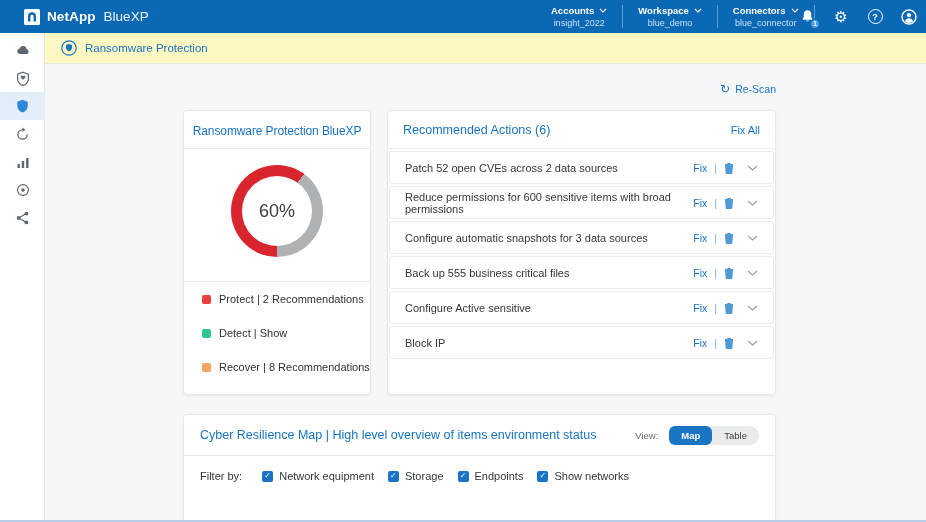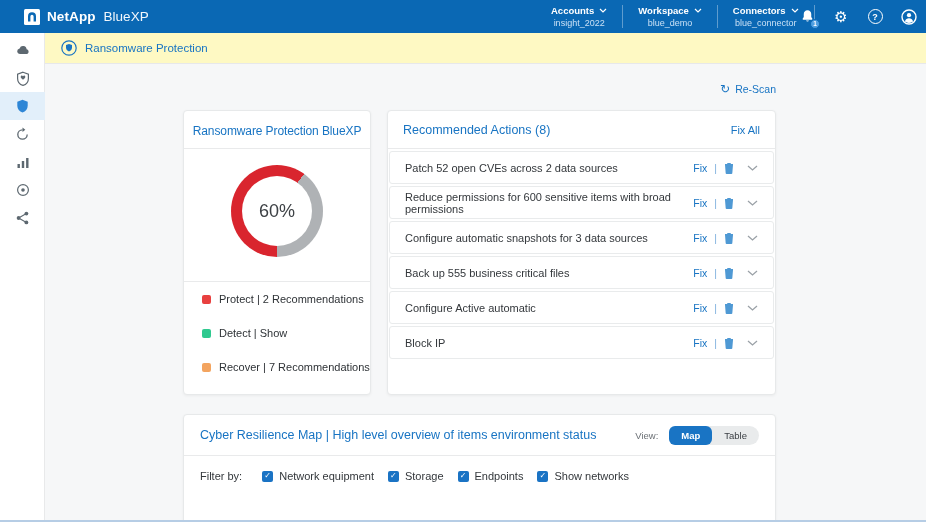--- a/index.html
+++ b/index.html
@@ -235,28 +235,28 @@
           <span class="legend-text">Protect | 2 Recommendations</span>
         </div>
 
         <div class="legend-item">
           <span class="swatch" style="background: rgb(47, 201, 143);"></span>
           <span class="legend-text">Detect | Show</span>
         </div>
 
         <div class="legend-item">
           <span class="swatch" style="background: rgb(243, 164, 95);"></span>
-          <span class="legend-text">Recover | 7 Recommendations</span>
+          <span class="legend-text">Recover | 8 Recommendations</span>
         </div>
       </div>
   </section>
 
   <section class="card actions-card">
     <div class="actions-header">
-      <span class="card-title">Recommended Actions (8)</span>
+      <span class="card-title">Recommended Actions (6)</span>
       <span class="fix-all">Fix All</span>
     </div>
     <div class="rows">
 
         <div class="action-row">
           <span class="row-text">Patch 52 open CVEs across 2 data sources</span>
           <span class="row-controls">
             <span class="fix">Fix</span>
             <span class="pipe">|</span>
             <span class="trash">
@@ -320,21 +320,21 @@
             </span>
             <span class="chev">
               <svg width="11" height="6" viewBox="0 0 11 6">
                 <polyline points="1,1 5.5,5 10,1" fill="none" stroke="#9aa1a7" stroke-width="1.3"></polyline>
               </svg>
             </span>
           </span>
         </div>
 
         <div class="action-row">
-          <span class="row-text">Configure Active automatic</span>
+          <span class="row-text">Configure Active sensitive</span>
           <span class="row-controls">
             <span class="fix">Fix</span>
             <span class="pipe">|</span>
             <span class="trash">
               <svg width="10" height="12" viewBox="0 0 10 12">
                 <path fill="#4f99d4" d="M1 3h8l-.7 8.2c0 .5-.4.8-.9.8H2.6c-.5 0-.9-.3-.9-.8zM3.5 1h3l.5 1H9v1H1V2h2z"></path>
               </svg>
             </span>
             <span class="chev">
               <svg width="11" height="6" viewBox="0 0 11 6">

